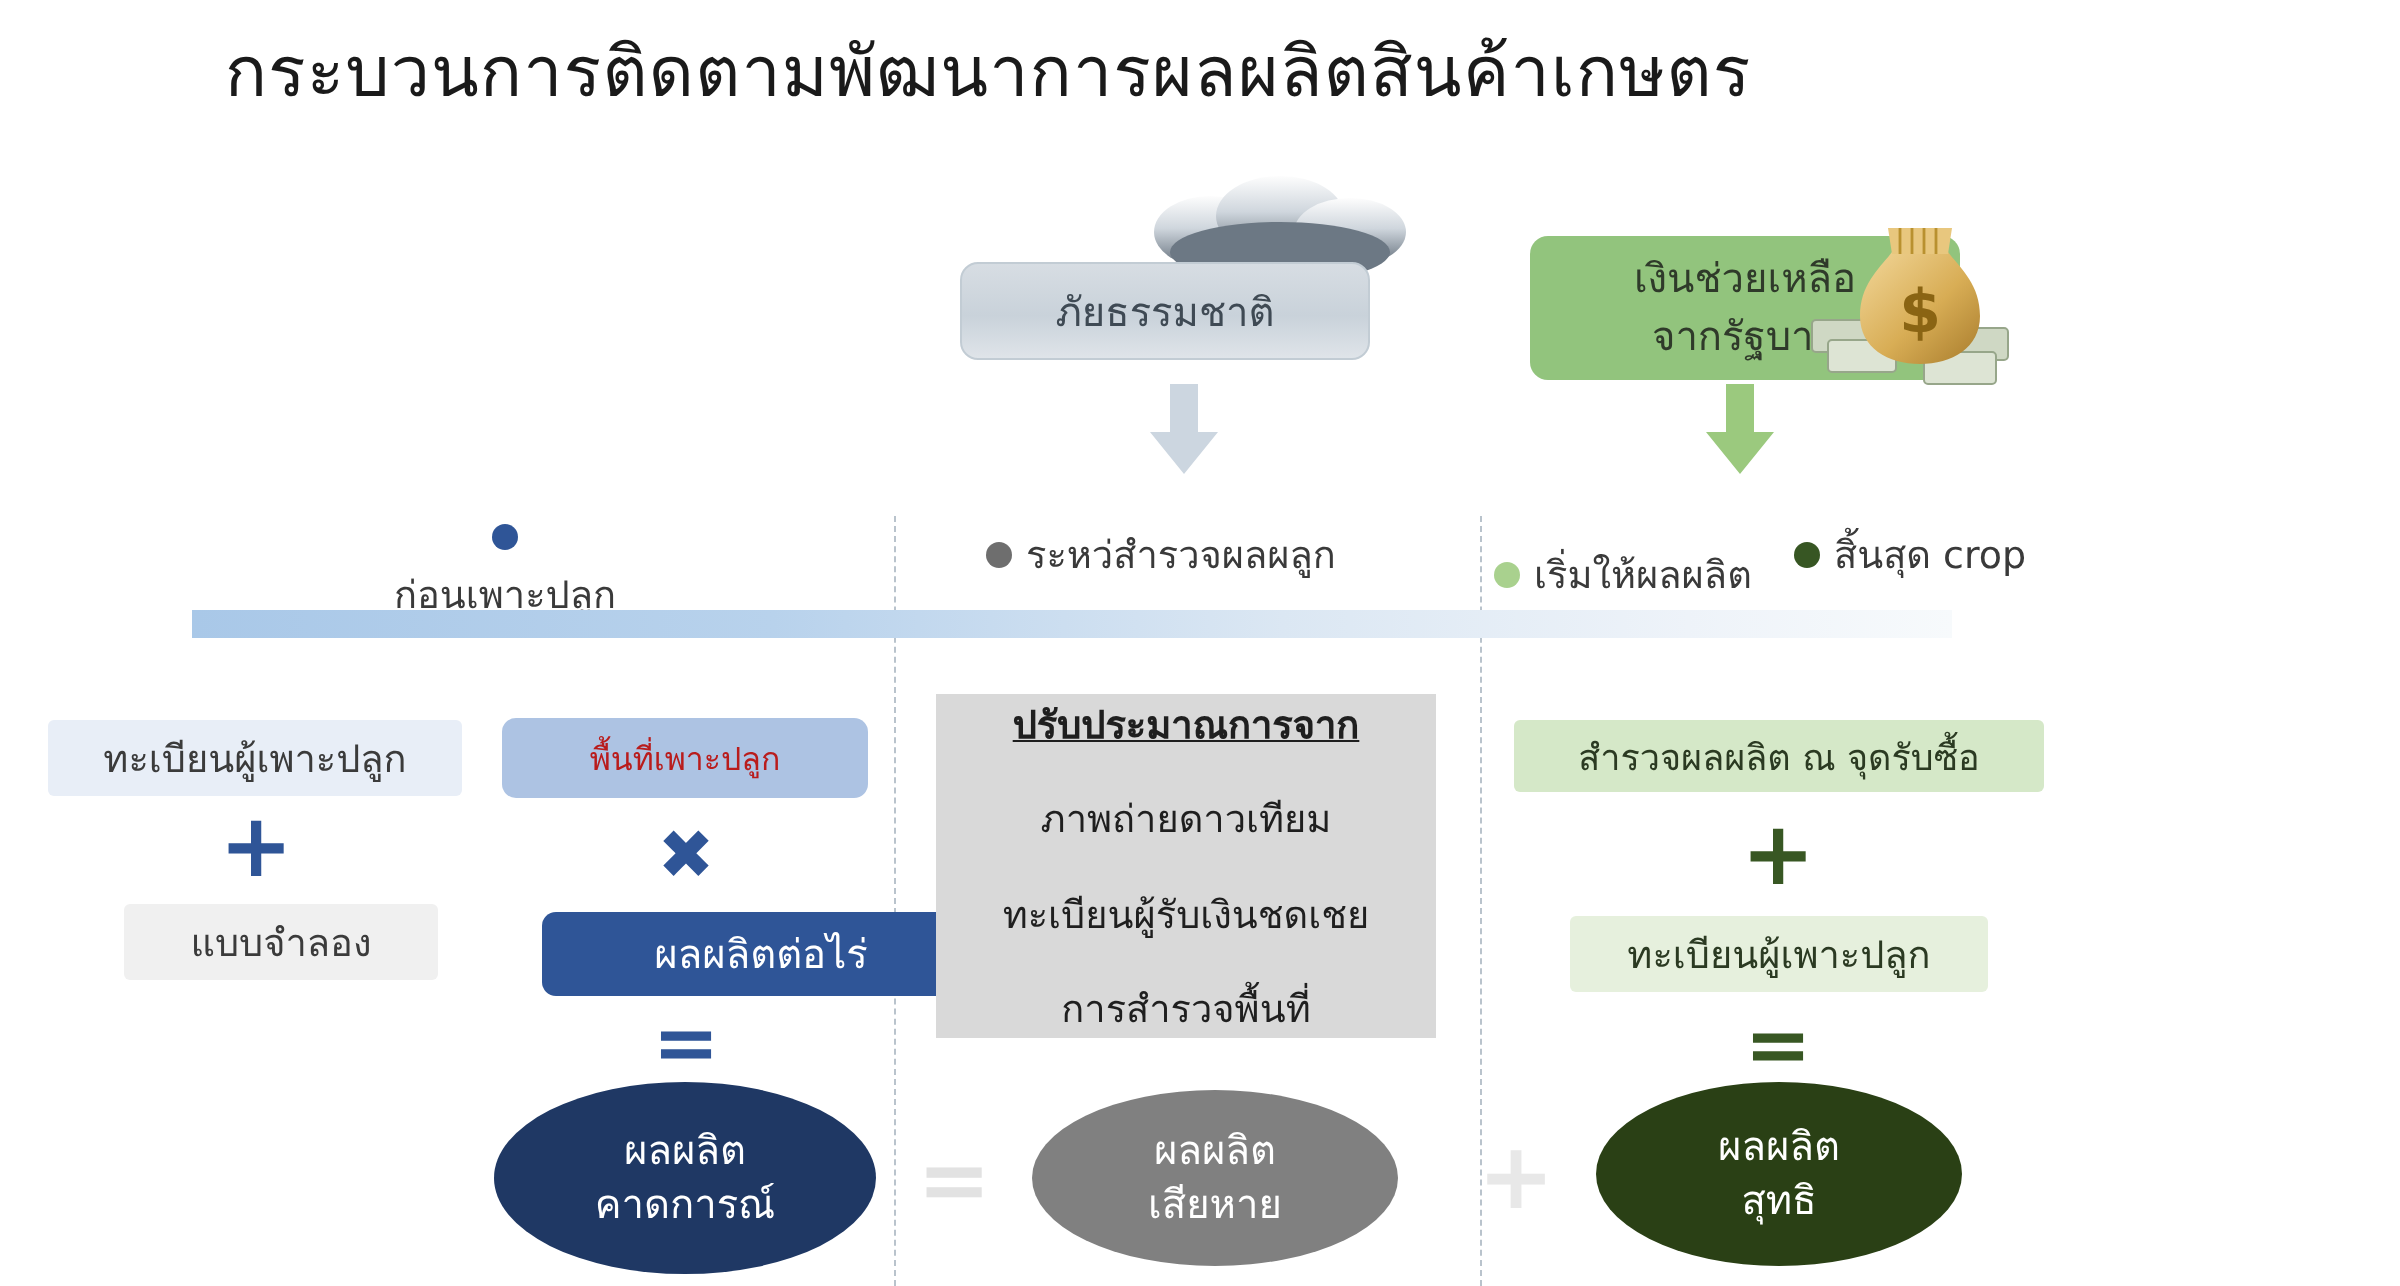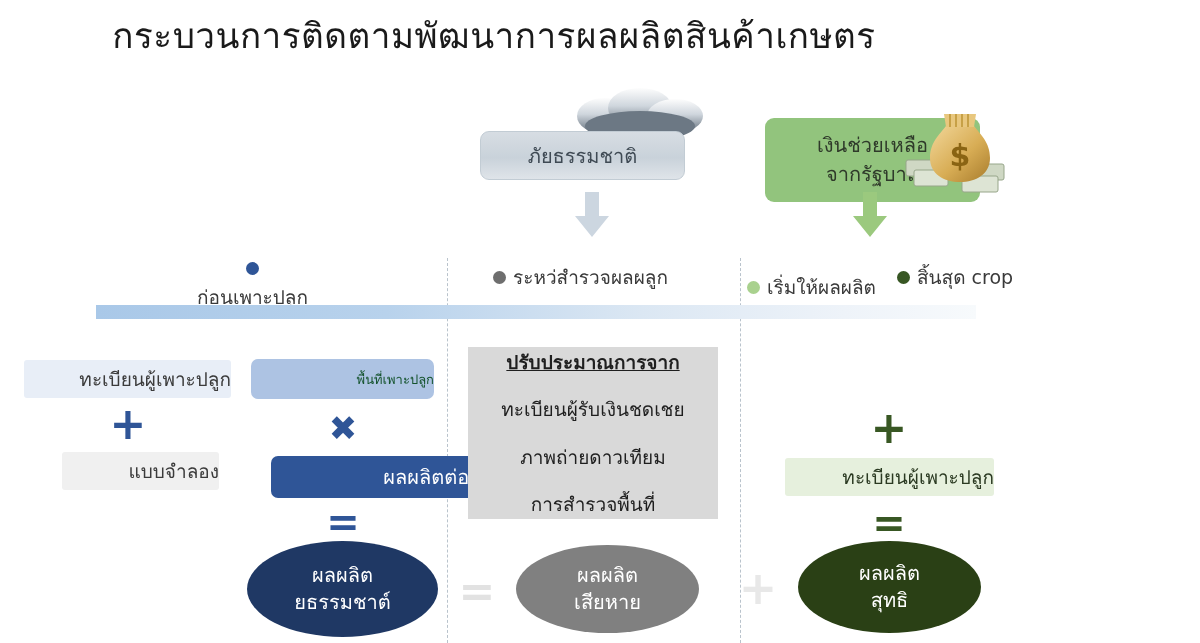--- a/index.html
+++ b/index.html
@@ -32,21 +32,21 @@
     display: flex; flex-direction: column; align-items: center; justify-content: center;
     text-align: center;
   }
   #disaster-box {
     left: 480px; top: 131px; width: 205px; height: 49px;
     background: linear-gradient(180deg,#d7dde3 0%, #c9d2da 55%, #dfe4e9 100%);
     border: 1px solid #c2ccd4;
     font-size: 20px; color: #3f4a54;
   }
   #aid-box {
-    left: 765px; top: 118px; width: 215px; height: 84px;
+    left: 765px; top: 118px; width: 215px; height: 72px;
     background: #92c47d;
     font-size: 20px; color: #2f3a2a; line-height: 1.45;
   }
   #aid-box .l { display:block; }
 
   
   #rain-cloud {
     position: absolute; left: 560px; top: 86px; width: 160px; height: 80px;
     pointer-events: none;
   }
@@ -67,26 +67,26 @@
   .dot { width: 13px; height: 13px; border-radius: 50%; display:inline-block; flex: 0 0 auto; }
 
   
   #timeline {
     position: absolute; left: 96px; top: 305px; width: 880px; height: 14px;
     background: linear-gradient(90deg, #a9c8e8 0%, #b8d2ec 33%, #dbe7f3 62%, #eef3f9 85%, #f7fafc 100%);
   }
 
   
   .fbox {
-    position: absolute; display:flex; align-items:center; justify-content:flex-end;
+    position: absolute; display:flex; align-items:center; justify-content:center;
     text-align:center; white-space: nowrap;
   }
   .b-light  { background:#e8eef7; color:#3b3b3b; font-size:19px; border-radius:3px; }
   .b-plain  { background:#f0f0f0; color:#3b3b3b; font-size:19px; border-radius:3px; }
-  .b-midblue{ background:#adc3e3; color:#14532d; font-size:13px; border-radius:7px; }
+  .b-midblue{ background:#adc3e3; color:#b91c1c; font-size:16px; border-radius:7px; }
   .b-blue   { background:#2f5597; color:#ffffff; font-size:20px; border-radius:7px; }
   .b-green-l{ background:#d5e8c8; color:#2b3a22; font-size:18px; border-radius:3px; }
   .b-green-ll{background:#e6f0dd; color:#2b3a22; font-size:19px; border-radius:3px; }
 
   
   #center-panel {
     position: absolute; left: 468px; top: 347px; width: 250px; height: 172px;
     background: #d9d9d9; color: #1f1f1f;
     display:flex; flex-direction:column; align-items:center; justify-content:space-between;
     gap: 5px; font-size: 19px; text-align:center;
@@ -238,43 +238,46 @@
   <div class="fbox b-blue" style="left:251px; top:456px; width:219px; height:42px;margin-left:20px;">
     <span>ผลผลิตต่อไร่</span>
   </div>
 
   <div class="op op-eq-blue" style="left:315px; top:503px; width:56px; height:38px;">
     <span>=</span>
   </div>
 
   <div class="ellipse" id="ellipse-forecast">
     <span>ผลผลิต</span>
-    <span>ยธรรมชาต์</span>
+    <span>คาดการณ์</span>
   </div>
 
   <div id="center-panel">
     <span class="hl">ปรับประมาณการจาก</span>
+    <span>ภาพถ่ายดาวเทียม</span>
     <span>ทะเบียนผู้รับเงินชดเชย</span>
-    <span>ภาพถ่ายดาวเทียม</span>
     <span>การสำรวจพื้นที่</span>
   </div>
 
   <div class="op op-eq-gray" style="left:448px; top:568px; width:58px; height:44px;">
     <span>=</span>
   </div>
 
   <div class="ellipse" id="ellipse-damage">
     <span>ผลผลิต</span>
     <span>เสียหาย</span>
   </div>
 
   <div class="op op-plus-gray" style="left:729px; top:564px; width:58px; height:48px;">
     <span>+</span>
   </div>
 
+  <div class="fbox b-green-l" style="left:757px; top:360px; width:265px; height:36px;">
+    <span>สำรวจผลผลิต ณ จุดรับซื้อ</span>
+  </div>
 
   <div class="op op-plus-green" style="left:861px; top:406px; width:56px; height:42px;">
     <span>+</span>
   </div>
 
   <div class="fbox b-green-ll" style="left:785px; top:458px; width:209px; height:38px;">
     <span>ทะเบียนผู้เพาะปลูก</span>
   </div>
 
   <div class="op op-eq-green" style="left:861px; top:504px; width:56px; height:38px;">

